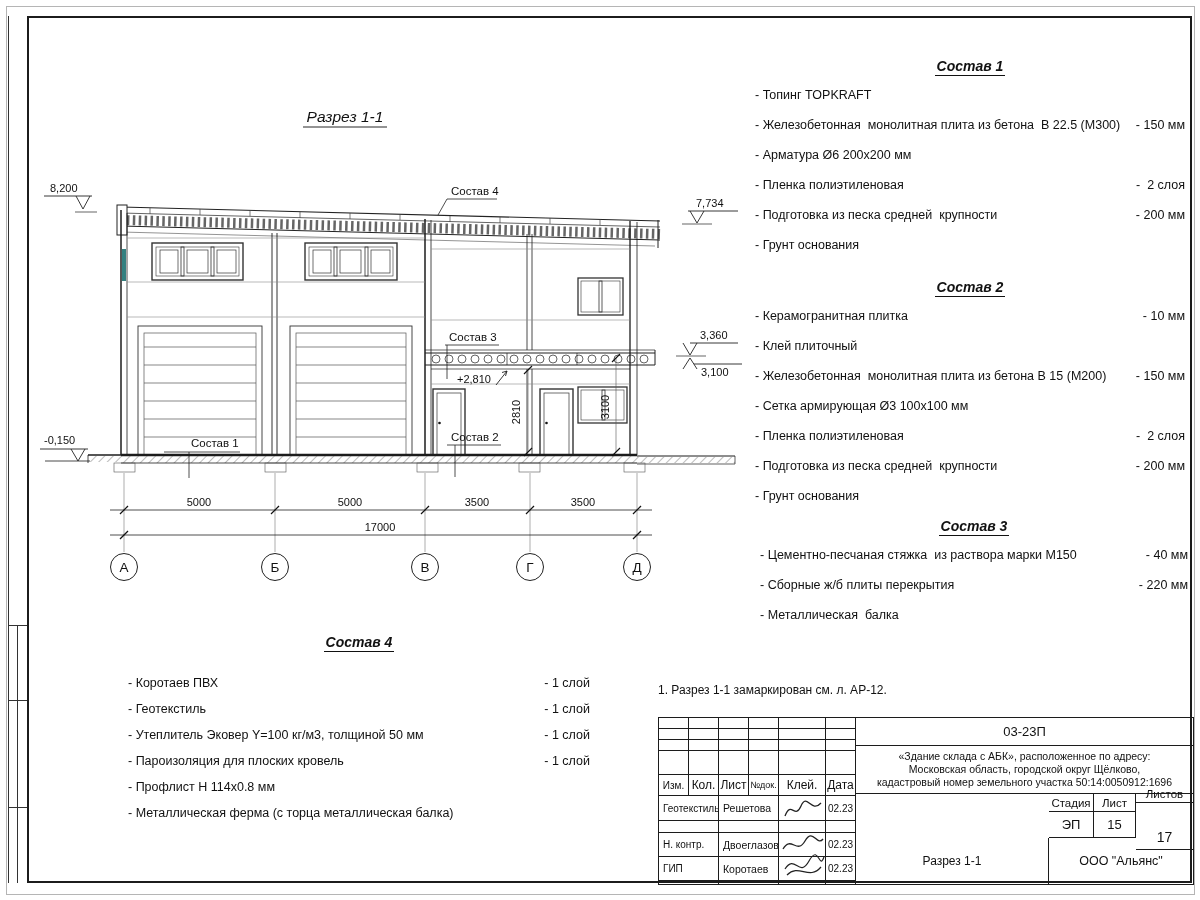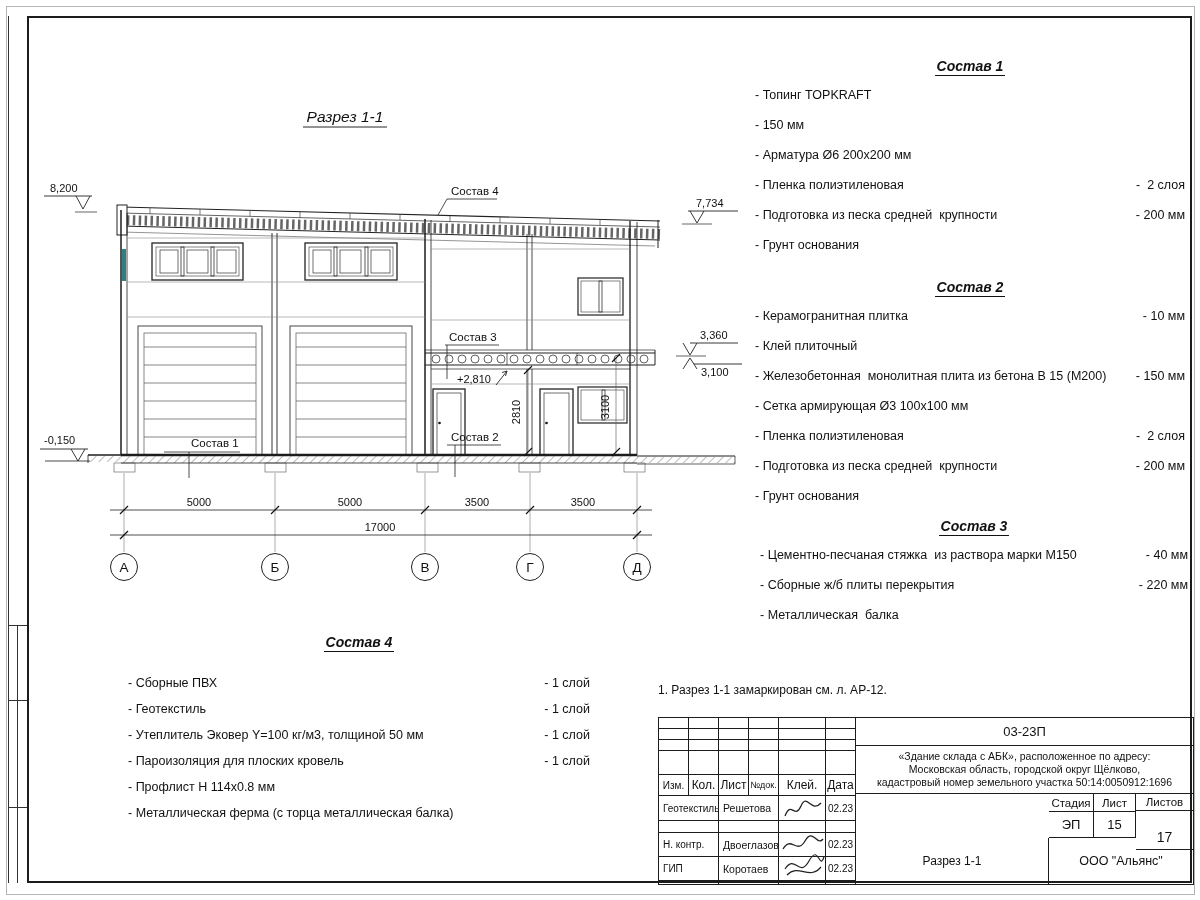--- a/index.html
+++ b/index.html
@@ -299,21 +299,21 @@
         <line x1="189" y1="452" x2="189" y2="478"></line>
       <text x="451" y="441" font-size="11.5" stroke="none" fill="#111">Состав  2</text>
       <line x1="447" y1="445" x2="501" y2="445"></line>
         <line x1="455" y1="445" x2="455" y2="477"></line>
     </g>
   </svg>
 
   <div class="clist p29" style="left:755px;top:58px;width:430px">
     <div class="clist-h"><span>Состав 1</span></div>
     <div class="li"><span>- Топинг TOPKRAFT</span><span></span></div>
-    <div class="li"><span>- 150 мм</span></div>
+    <div class="li"><span>- Железобетонная  монолитная плита из бетона  В 22.5 (М300)</span><span>- 150 мм</span></div>
     <div class="li"><span>- Арматура Ø6 200х200 мм</span><span></span></div>
     <div class="li"><span>- Пленка полиэтиленовая</span><span>-  2 слоя</span></div>
     <div class="li"><span>- Подготовка из песка средней  крупности</span><span>- 200 мм</span></div>
     <div class="li"><span>- Грунт основания</span><span></span></div>
   </div>
 
   <div class="clist p29" style="left:755px;top:279px;width:430px">
     <div class="clist-h"><span>Состав 2</span></div>
     <div class="li"><span>- Керамогранитная плитка</span><span>- 10 мм</span></div>
     <div class="li"><span>- Клей плиточный</span><span></span></div>
@@ -326,21 +326,21 @@
 
   <div class="clist p29" style="left:760px;top:518px;width:428px">
     <div class="clist-h"><span>Состав 3</span></div>
     <div class="li"><span>- Цементно-песчаная стяжка  из раствора марки М150</span><span>- 40 мм</span></div>
     <div class="li"><span>- Сборные ж/б плиты перекрытия</span><span>- 220 мм</span></div>
     <div class="li"><span>- Металлическая  балка</span><span></span></div>
   </div>
 
   <div class="clist p26" style="left:128px;top:634px;width:462px">
     <div class="clist-h" style="margin-bottom:26px"><span>Состав 4</span></div>
-    <div class="li"><span>- Сборные ПВХ</span><span>- 1 слой</span></div>
+    <div class="li"><span>- Коротаев ПВХ</span><span>- 1 слой</span></div>
     <div class="li"><span>- Геотекстиль</span><span>- 1 слой</span></div>
     <div class="li"><span>- Утеплитель Эковер Y=100 кг/м3, толщиной 50 мм</span><span>- 1 слой</span></div>
     <div class="li"><span>- Пароизоляция для плоских кровель</span><span>- 1 слой</span></div>
     <div class="li"><span>- Профлист Н 114х0.8 мм</span><span></span></div>
     <div class="li"><span>- Металлическая ферма (с торца металлическая балка)</span><span></span></div>
   </div>
 
   <div class="abs" id="note">1. Разрез 1-1 замаркирован см. л. АР-12.</div>
 
   <div class="abs" id="tb">
@@ -407,20 +407,20 @@
     </svg>
 
     <div class="cell noR" style="left:197px;top:0;width:337px;height:28px;font-size:13px">03-23П</div>
     <div class="cell noR addr" style="left:197px;top:28px;width:337px;height:48px;flex-direction:column">
       <div>«Здание склада с АБК», расположенное по адресу:</div>
       <div>Московская область, городской округ Щёлково,</div>
       <div>кадастровый номер земельного участка 50:14:0050912:1696</div>
     </div>
     <div class="cell" style="left:390px;top:76px;width:45px;height:18px;font-size:11.5px">Стадия</div>
     <div class="cell" style="left:435px;top:76px;width:42px;height:18px;font-size:11.5px">Лист</div>
-    <div class="cell noR" style="left:477px;top:75px;width:57px;height:18px;font-size:11.5px">Листов</div>
+    <div class="cell noR" style="left:477px;top:67px;width:57px;height:18px;font-size:11.5px">Листов</div>
     <div class="cell" style="left:390px;top:94px;width:45px;height:26px;font-size:13px">ЭП</div>
     <div class="cell" style="left:435px;top:94px;width:42px;height:26px;font-size:13px">15</div>
     <div class="cell noR" style="left:477px;top:106px;width:57px;height:26px;font-size:14px">17</div>
     <div class="cell noB" style="left:197px;top:120px;width:193px;height:46px;font-size:12px">Разрез 1-1</div>
     <div class="cell noR noB" style="left:390px;top:120px;width:144px;height:46px;font-size:12.5px">ООО "Альянс"</div>
   </div>
 </div>
 
 </body></html>

